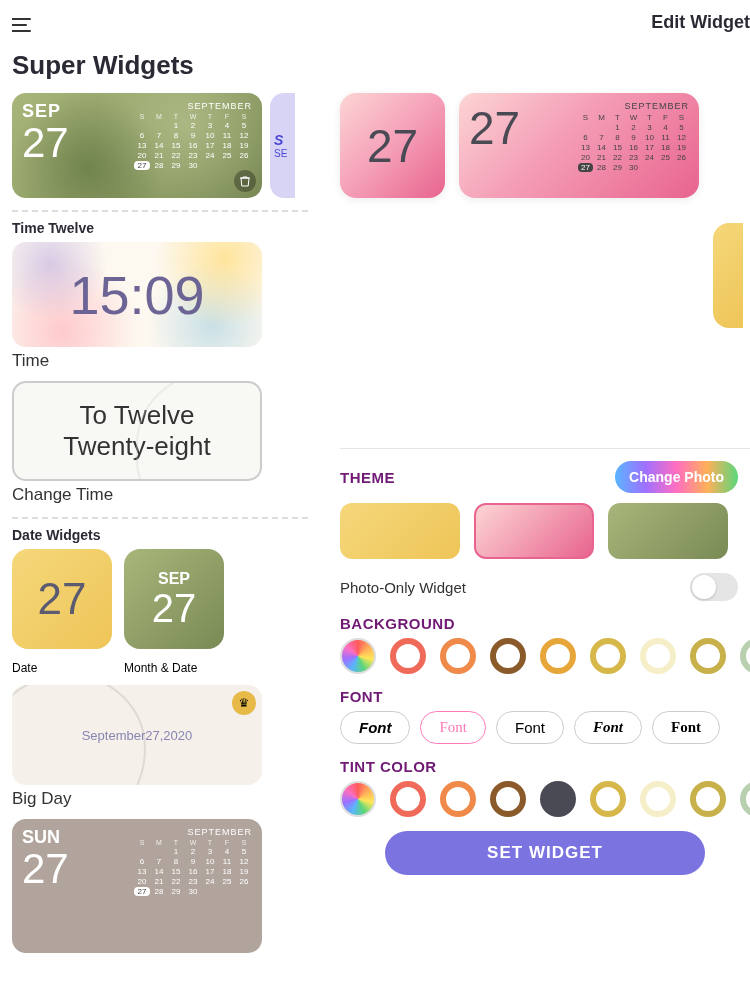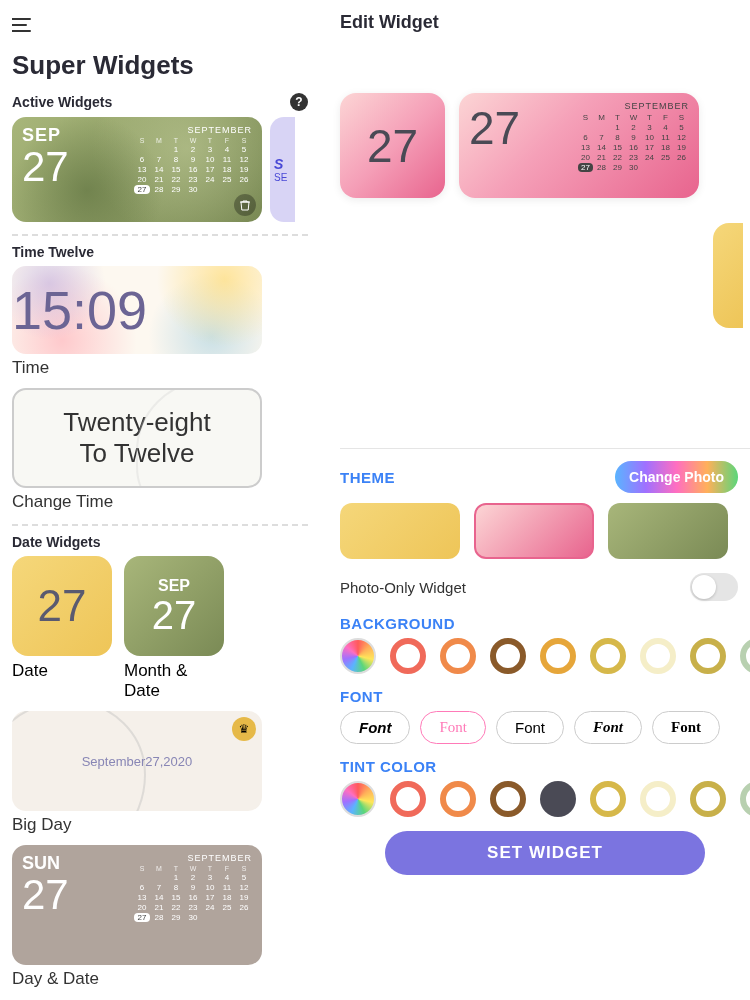--- a/index.html
+++ b/index.html
@@ -23,69 +23,69 @@
 .wc-cal-title { text-align: right; font-size: 9px; letter-spacing: 1px; margin-bottom: 2px; }
 .wc-cal-grid { display: grid; grid-template-columns: repeat(7, 16px); gap: 1px; text-align: center; }
 .wc-cal-grid .dow { opacity: .8; font-size: 7px; }
 .wc-cal-grid .d.today { background: #fff; color: #444; border-radius: 4px; }
 .trash-icon { position: absolute; bottom: 6px; right: 6px; width: 22px; height: 22px; background: rgba(0,0,0,.3); border-radius: 50%; display: flex; align-items: center; justify-content: center; color: #fff; font-size: 11px; z-index: 2; }
 .peek-widget { width: 25px; height: 105px; border-radius: 14px 0 0 14px; background: #d8d4f5; display: flex; flex-direction: column; justify-content: center; align-items: flex-start; padding-left: 4px; overflow: hidden; }
 .peek-widget .p1 { color: #4949d6; font-weight: 800; font-style: italic; font-size: 14px; }
 .peek-widget .p2 { color: #4949d6; font-size: 10px; }
 
 
-.time-card { width: 250px; height: 88px; border-radius: 14px; background: #fdf8f0; position: relative; overflow: hidden; display: flex; align-items: center; }
+.time-card { width: 250px; height: 105px; border-radius: 14px; background: #fdf8f0; position: relative; overflow: hidden; display: flex; align-items: center; justify-content: center; }
 .time-card::before { content: ""; position: absolute; inset: 0; background: radial-gradient(circle at 15% 20%, rgba(180,160,220,.5) 0%, transparent 25%), radial-gradient(circle at 85% 15%, rgba(255,220,120,.7) 0%, transparent 30%), radial-gradient(circle at 20% 85%, rgba(255,170,180,.6) 0%, transparent 35%), radial-gradient(circle at 80% 80%, rgba(150,200,220,.5) 0%, transparent 30%); }
 .time-text { position: relative; z-index: 1; font-size: 54px; font-weight: 400; color: #6b6494; }
 .widget-label { font-size: 17px; color: #333; margin: 4px 0 10px; }
 
 
 .fuzzy-card { width: 250px; height: 100px; border-radius: 14px; border: 2px solid #ccc; background: #f8f8f4; display: flex; flex-direction: column; align-items: center; justify-content: center; font-size: 26px; font-weight: 500; color: #333; position: relative; overflow: hidden; }
 .fuzzy-card::before { content: ""; position: absolute; right: -20px; top: -10px; width: 140px; height: 140px; border: 2px solid #ccc; border-radius: 50% 40% 50% 40%; opacity: .3; }
 
 
 .date-row { display: flex; gap: 12px; }
 .date-small { width: 100px; height: 100px; border-radius: 16px; display: flex; flex-direction: column; align-items: center; justify-content: center; position: relative; overflow: hidden; }
 .date-yellow { background: linear-gradient(135deg, #f5d77a, #eec558); }
 .date-yellow .num { font-size: 44px; color: #5a5a70; font-weight: 400; }
 .date-green { background: linear-gradient(135deg, #a8b67a, #7a8a55); color: #fff; }
 .date-green .m { font-size: 16px; font-weight: 800; }
 .date-green .num { font-size: 40px; font-weight: 300; line-height: 1; }
-.date-col-label { font-size: 17px; margin-top: 5px; }
+.date-col-label { font-size: 12px; margin-top: 12px; }
 .date-row-labels { display: flex; gap: 12px; }
 .date-row-labels > div { width: 100px; }
 
 
 .bigday-card { width: 250px; height: 100px; border-radius: 14px; background: #f5f0ea; position: relative; overflow: hidden; display: flex; flex-direction: column; align-items: center; justify-content: center; margin-top: 10px; }
 .bigday-card::before { content: ""; position: absolute; left: -30px; top: -10px; width: 160px; height: 160px; border: 2px solid #bbb; border-radius: 50% 45% 55% 40%; opacity: .4; }
 .bigday-dow { font-size: 26px; font-weight: 500; color: #8886b5; z-index: 1; letter-spacing: 2px; }
 .bigday-date { font-size: 13px; color: #8886b5; z-index: 1; }
 .crown-badge { position: absolute; top: 6px; right: 6px; width: 24px; height: 24px; border-radius: 50%; background: #e6b948; display: flex; align-items: center; justify-content: center; font-size: 12px; }
 
 
-.daydate-card { width: 250px; height: 120px; border-radius: 14px; background: #b0a49c; color: #fff; display: flex; padding: 8px 10px; margin-top: 10px; position: relative; overflow: hidden; }
+.daydate-card { width: 250px; height: 134px; border-radius: 14px; background: #b0a49c; color: #fff; display: flex; padding: 8px 10px; margin-top: 10px; position: relative; overflow: hidden; }
 .dd-left .dow { font-size: 18px; font-weight: 700; }
 .dd-left .num { font-size: 42px; font-weight: 300; line-height: 1; }
 
 
-.right-title { text-align: left; font-size: 18px; font-weight: 700; color: #2a2a35; margin-bottom: 60px; }
+.right-title { text-align: right; font-size: 18px; font-weight: 700; color: #2a2a35; margin-bottom: 60px; }
 .preview-row { display: flex; gap: 14px; align-items: flex-start; margin-bottom: 120px; }
 .preview-small { width: 105px; height: 105px; border-radius: 16px; background: linear-gradient(135deg, #fcd5d5 0%, #f5a0b8 50%, #e8648e 100%); display: flex; align-items: center; justify-content: center; font-size: 46px; color: #4a4a55; box-shadow: 0 2px 8px rgba(0,0,0,.08); }
 .preview-wide { width: 240px; height: 105px; border-radius: 16px; background: linear-gradient(135deg, #fcd5d5 0%, #f5a0b8 40%, #e8648e 100%); display: flex; padding: 8px 10px; color: #4a4a55; box-shadow: 0 2px 8px rgba(0,0,0,.08); position: relative; overflow: hidden; }
 .preview-wide .num { font-size: 46px; font-weight: 400; }
 .preview-wide .cal { margin-left: auto; font-size: 8px; color: #444; }
 .preview-wide .cal-title { text-align: right; font-size: 9px; letter-spacing: 1px; margin-bottom: 2px; }
 .preview-wide .cal-grid { display: grid; grid-template-columns: repeat(7, 15px); gap: 1px; text-align: center; }
 .preview-wide .cal-grid .today { background: #444; color: #fff; border-radius: 4px; }
 .preview-peek { width: 30px; height: 105px; border-radius: 16px 0 0 16px; background: linear-gradient(135deg, #f5d77a, #eec558); margin-top: 130px; }
 
 .hr-thin { border: none; border-top: 1px solid #e5e5e5; margin: 6px 0 12px; }
 
 .opt-row { display: flex; align-items: center; justify-content: space-between; margin-bottom: 10px; padding-right: 12px; }
-.opt-label { font-size: 15px; font-weight: 800; color: #3b82f6; letter-spacing: .5px; }
+.opt-label { font-size: 15px; font-weight: 800; color: #701a75; letter-spacing: .5px; }
 .change-photo-btn { padding: 8px 14px; border-radius: 20px; background: linear-gradient(90deg, #5ab4ff, #a070ff, #ff6ec0, #ffb05a, #5bd67a); color: #fff; font-weight: 600; font-size: 14px; border: none; }
 
 .theme-row { display: flex; gap: 14px; overflow: hidden; margin-bottom: 14px; }
 .theme-swatch { width: 120px; height: 56px; border-radius: 12px; flex-shrink: 0; }
 .theme-yellow { background: linear-gradient(135deg, #f5d77a, #eec558); }
 .theme-pink { background: linear-gradient(135deg, #fcd5d5, #e8648e); border: 2px solid #e8648e; }
 .theme-green { background: linear-gradient(135deg, #a8b67a, #7a8a55); }
 
 .photo-only-row { display: flex; align-items: center; justify-content: space-between; padding-right: 12px; margin-bottom: 14px; }
 .photo-only-label { font-size: 15px; color: #333; }
@@ -107,24 +107,20 @@
 <body>
 
 <div class="left-panel">
   <div class="menu-icon">
     <svg width="20" height="14" viewBox="0 0 20 14">
         <path d="M0 1h18M0 7h14M0 13h18" stroke="#333" stroke-width="2" stroke-linecap="round"></path>
       </svg>
   </div>
   <div class="left-title">Super Widgets</div>
 
-  <div class="section-header">
-    <span>Active Widgets</span>
-    <span class="help-icon">?</span>
-  </div>
 
   <div class="active-widget-row">
     <div class="widget-card-wide">
       <div class="wc-left">
         <div class="wc-month">SEP</div>
         <div class="wc-day">27</div>
       </div>
       <div class="wc-cal">
         <div class="wc-cal-title">SEPTEMBER</div>
         <div class="wc-cal-grid">
@@ -187,22 +183,22 @@
 
   <div class="section-header">
       <span>Time Twelve</span>
     </div>
   <div class="time-card">
     <div class="time-text">15:09</div>
   </div>
   <div class="widget-label">Time</div>
 
   <div class="fuzzy-card">
+    <div>To Twelve</div>
     <div>Twenty-eight</div>
-    <div>To Twelve</div>
   </div>
   <div class="widget-label">Change Time</div>
 
   <hr class="divider">
 
   <div class="section-header">
       <span>Date Widgets</span>
     </div>
   <div class="date-row">
     <div class="date-small date-yellow">
@@ -269,21 +265,20 @@
           <span class="d">26</span>
           <span class="d today">27</span>
           <span class="d">28</span>
           <span class="d">29</span>
           <span class="d">30</span>
           <span class="d"></span>
           <span class="d"></span>
         </div>
     </div>
   </div>
-  <div class="widget-label">Day &amp; Date</div>
 </div>
 
 <div class="right-panel">
   <div class="right-title">Edit Widget</div>
 
   <div class="preview-row">
     <div class="preview-small">
       <span>27</span>
     </div>
     <div class="preview-wide">

